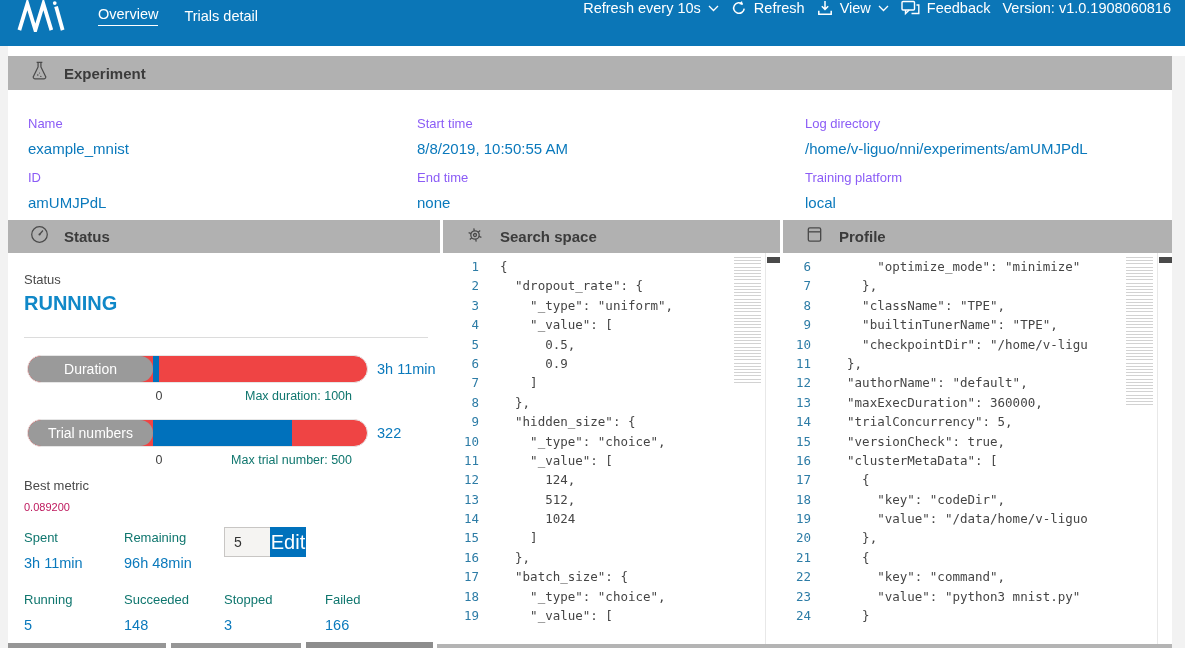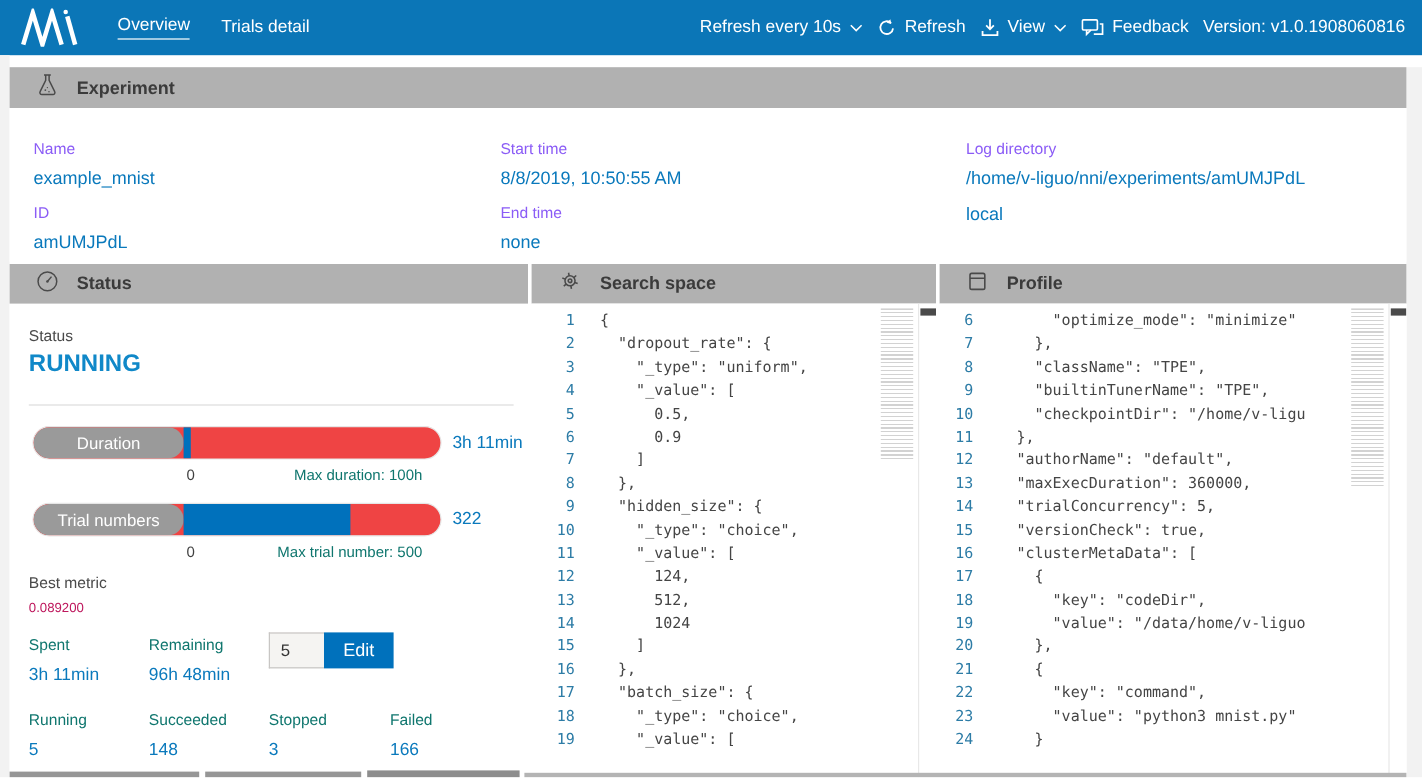--- a/index.html
+++ b/index.html
@@ -2,21 +2,21 @@
 <html><head>
 <meta charset="utf-8">
 <style>
   * { margin:0; padding:0; box-sizing:border-box; }
   html,body { background:#fff; }
   body { font-family:"Liberation Sans", sans-serif; }
   #app { position:relative; width:1185px; height:648px; overflow:hidden; background:#fff; }
 
   
   .navbar { position:absolute; left:0; top:0; width:1185px; height:46px; background:#0b76b7;
-            display:flex; align-items:center; padding:0 14px 0 16px; color:#fff; }
+            display:flex; align-items:flex-start; padding:0 14px 0 16px; color:#fff; }
   .nav-left { display:flex; align-items:center; gap:26px; }
   .logo { display:flex; align-items:center; margin-right:6px; }
   .nav-tab { font-size:14.5px; color:#fff; cursor:pointer; }
   .nav-tab.active { border-bottom:1.5px solid #fff; padding-bottom:3px; }
   .nav-right { margin-left:auto; display:flex; align-items:center; gap:12px; font-size:14.5px; }
   .nav-item { display:flex; align-items:center; gap:7px; cursor:pointer; white-space:nowrap; }
   .nav-item svg { display:block; }
 
   
   .gutter-left  { position:absolute; left:0; top:46px; width:8px; height:602px; background:#f2f2f2; }
@@ -52,21 +52,21 @@
   .bar-val { position:absolute; left:369px; font-size:14.5px; color:#0a79bc; }
   .bar-min { position:absolute; left:141px; width:20px; text-align:center; font-size:12.5px; color:#3f3f3f; }
   .bar-max { position:absolute; right:88px; font-size:12.5px; color:#0f766e; }
   .stats-grid { position:absolute; left:0; width:432px; display:grid; grid-template-columns:100px 100px 1fr; padding-left:16px; }
   .counts-grid { position:absolute; left:0; width:432px; display:grid; grid-template-columns:100px 100px 101px 1fr; padding-left:16px; }
   .stat-label { font-size:13px; color:#0f766e; margin-bottom:10px; }
   .stat-value { font-size:14.5px; color:#0a79bc; }
   .conc-row { display:flex; margin-top:-3px; }
   .conc-input { width:46px; height:30px; background:#f5f4f2; border:1px solid #c8c6c4; border-right:none;
                 font-size:14px; color:#333; padding-left:9px; font-family:"Liberation Sans",sans-serif; }
-  .edit-btn { width:58px; height:30px; background:#0071bc; color:#fff; border:none; font-size:15px;
+  .edit-btn { width:36px; height:30px; background:#0071bc; color:#fff; border:none; font-size:20px;
               font-family:"Liberation Sans",sans-serif; cursor:pointer; }
 
   
   .editor { position:absolute; left:0; top:33px; right:0; bottom:0; overflow:hidden; background:#fff; }
   .code-line { display:flex; height:19.4px; line-height:19.4px; font-family:"DejaVu Sans Mono",monospace; font-size:12.5px; }
   .code-lines { padding-top:4px; }
   .ln { width:36px; text-align:right; color:#2d7ca6; flex-shrink:0; }
   #profile-panel .ln { width:28px; }
   .code { white-space:pre; margin-left:21px; color:#454545; }
   .minimap { position:absolute; top:4px; right:19px; width:27px;
@@ -166,20 +166,21 @@
     </div>
     <div class="info-col" style="left:409px;">
       <div class="label">Start time</div>
       <div class="value">8/8/2019, 10:50:55 AM</div>
       <div class="label">End time</div>
       <div class="value">none</div>
     </div>
     <div class="info-col" style="left:797px;">
       <div class="label">Log directory</div>
       <div class="value">/home/v-liguo/nni/experiments/amUMJPdL</div>
+      <div class="label">Training platform</div>
       <div class="value">local</div>
     </div>
   </div>
 
   <div class="panel" id="status-panel">
     <div class="panel-head">
       <span>
         <svg width="19" height="19" viewBox="0 0 20 20">
           <circle cx="10" cy="10" r="8.2" fill="none" stroke="#4a4a4a" stroke-width="1.3"></circle>
           <path d="M10 10 L13.6 5.8" fill="none" stroke="#4a4a4a" stroke-width="1.3"></path>

